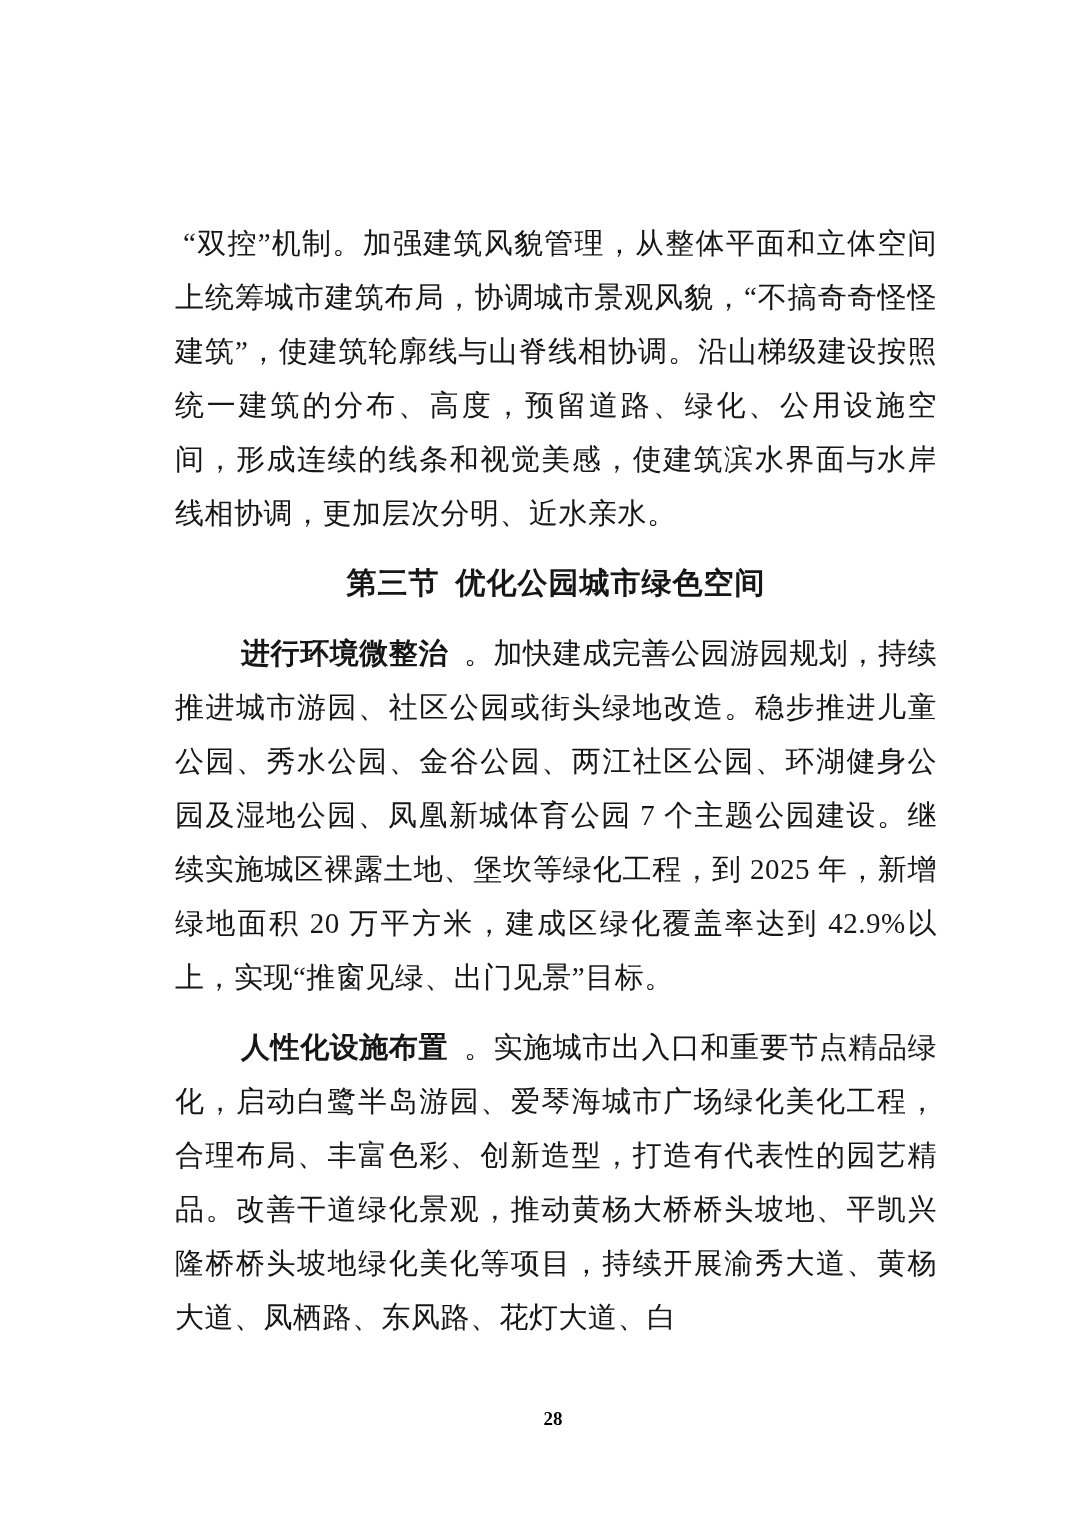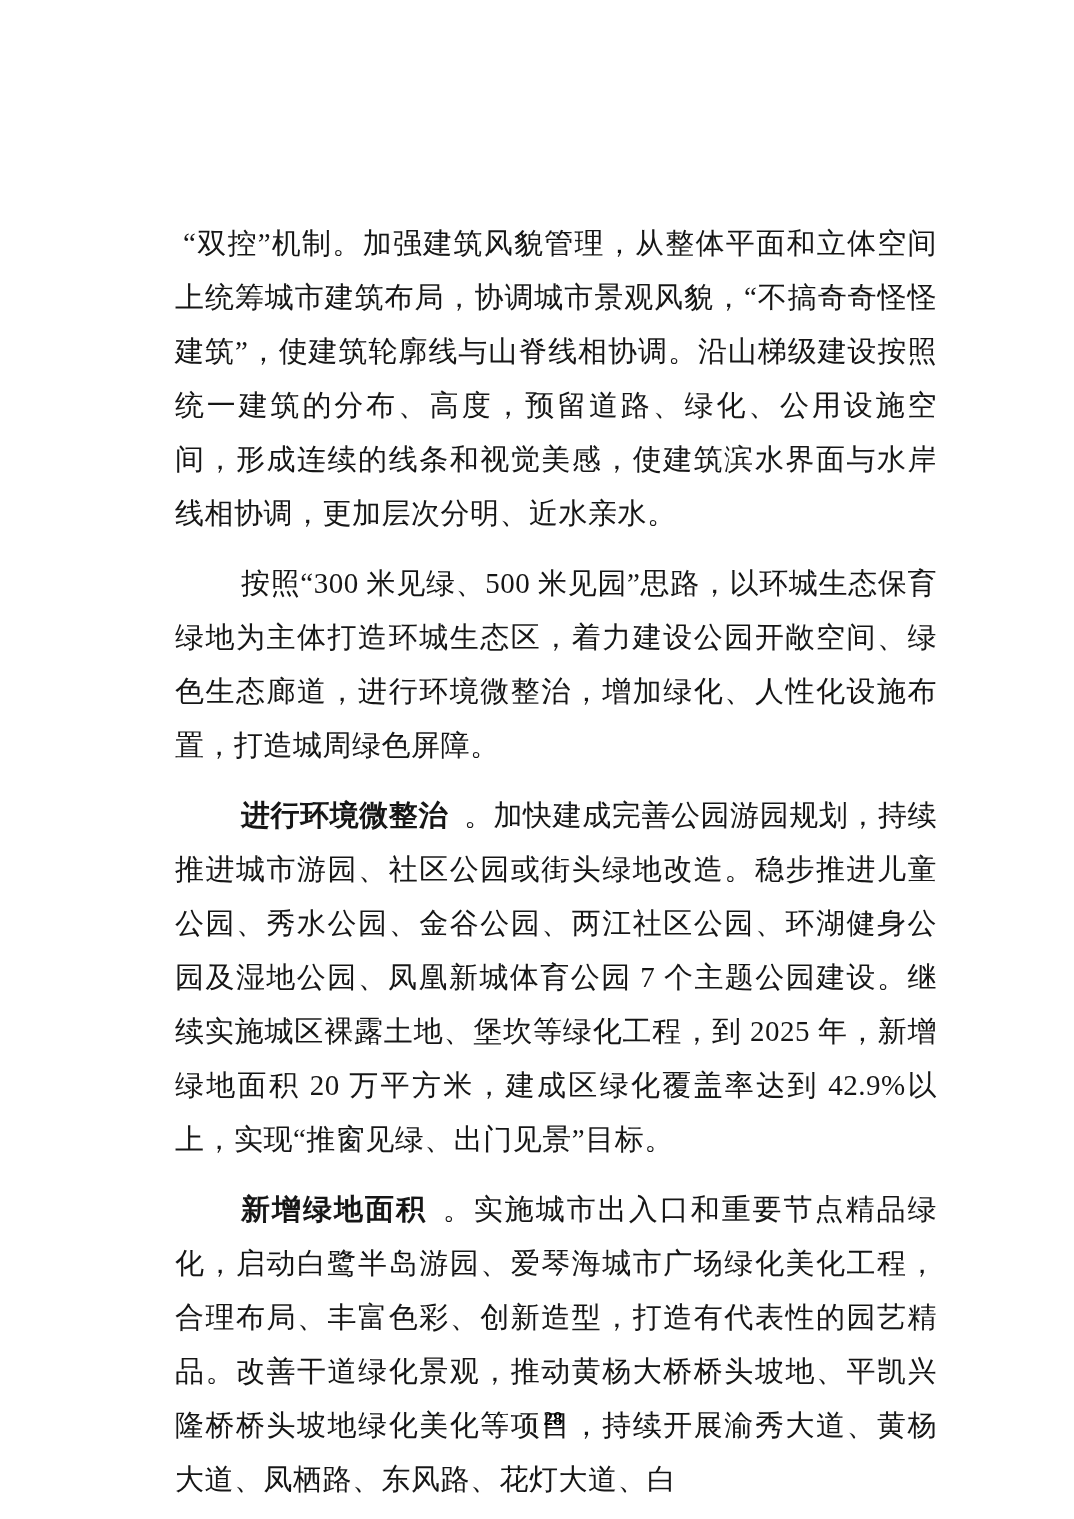--- a/index.html
+++ b/index.html
@@ -49,23 +49,23 @@
   }
 </style>
 </head>
 <body>
 
 <div class="page">
   <div class="content">
 
     <p class="body-para"><span>“双控”机制。加强建筑风貌管理，从整体平面和立体空间上统筹城市建筑布局，协调城市景观风貌，“不搞奇奇怪怪建筑”，使建筑轮廓线与山脊线相协调。沿山梯级建设按照统一建筑的分布、高度，预留道路、绿化、公用设施空间，形成连续的线条和视觉美感，使建筑滨水界面与水岸线相协调，更加层次分明、近水亲水。</span></p>
 
+    <h2 class="section-heading">第三节 优化公园城市绿色空间</h2>
 
-    <p class="body-para indent"><span>按照“300 米见绿、500 米见园”思路，以环城生态保育绿地为主体打造环城生态区，着力建设公园开敞空间、绿色生态廊道，进行环境微整治，增加绿化、人性化设施布置，打造城周绿色屏障。</span></p>
 
     <p class="body-para indent"><b class="lead">进行环境微整治</b><span>。加快建成完善公园游园规划，持续推进城市游园、社区公园或街头绿地改造。稳步推进儿童公园、秀水公园、金谷公园、两江社区公园、环湖健身公园及湿地公园、凤凰新城体育公园 7 个主题公园建设。继续实施城区裸露土地、堡坎等绿化工程，到 2025 年，新增绿地面积 20 万平方米，建成区绿化覆盖率达到 42.9%以上，实现“推窗见绿、出门见景”目标。</span></p>
 
-    <p class="body-para indent"><b class="lead">新增绿地面积</b><span>。实施城市出入口和重要节点精品绿化，启动白鹭半岛游园、爱琴海城市广场绿化美化工程，合理布局、丰富色彩、创新造型，打造有代表性的园艺精品。改善干道绿化景观，推动黄杨大桥桥头坡地、平凯兴隆桥桥头坡地绿化美化等项目，持续开展渝秀大道、黄杨大道、凤栖路、东风路、花灯大道、白</span></p>
+    <p class="body-para indent"><b class="lead">人性化设施布置</b><span>。实施城市出入口和重要节点精品绿化，启动白鹭半岛游园、爱琴海城市广场绿化美化工程，合理布局、丰富色彩、创新造型，打造有代表性的园艺精品。改善干道绿化景观，推动黄杨大桥桥头坡地、平凯兴隆桥桥头坡地绿化美化等项目，持续开展渝秀大道、黄杨大道、凤栖路、东风路、花灯大道、白</span></p>
 
   </div>
 
   <div class="footer-page-number">28</div>
 </div>
 
 </body></html>

